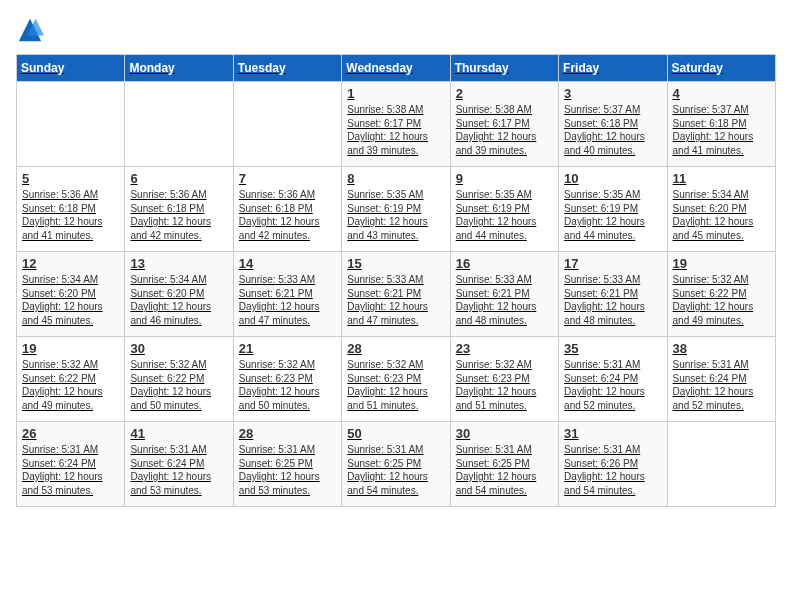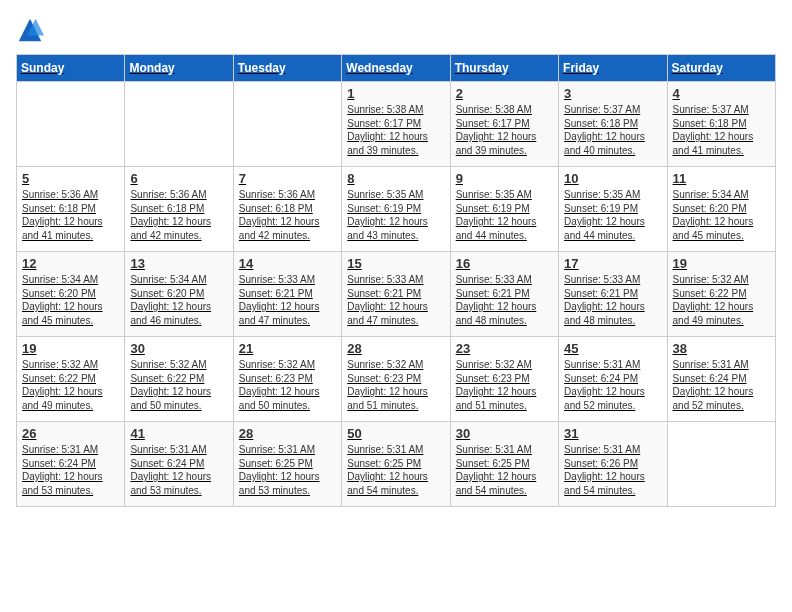--- a/index.html
+++ b/index.html
@@ -224,21 +224,21 @@
         </td>
         <td>
           <span class="day-num">28</span>
           <div class="day-info">Sunrise: 5:32 AM<br>Sunset: 6:23 PM<br>Daylight: 12 hours<br>and 51 minutes.</div>
         </td>
         <td>
           <span class="day-num">23</span>
           <div class="day-info">Sunrise: 5:32 AM<br>Sunset: 6:23 PM<br>Daylight: 12 hours<br>and 51 minutes.</div>
         </td>
         <td>
-          <span class="day-num">45</span>
+          <span class="day-num">35</span>
           <div class="day-info">Sunrise: 5:31 AM<br>Sunset: 6:24 PM<br>Daylight: 12 hours<br>and 52 minutes.</div>
         </td>
         <td>
           <span class="day-num">38</span>
           <div class="day-info">Sunrise: 5:31 AM<br>Sunset: 6:24 PM<br>Daylight: 12 hours<br>and 52 minutes.</div>
         </td>
       </tr>
       <tr>
         <td>
           <span class="day-num">26</span>

